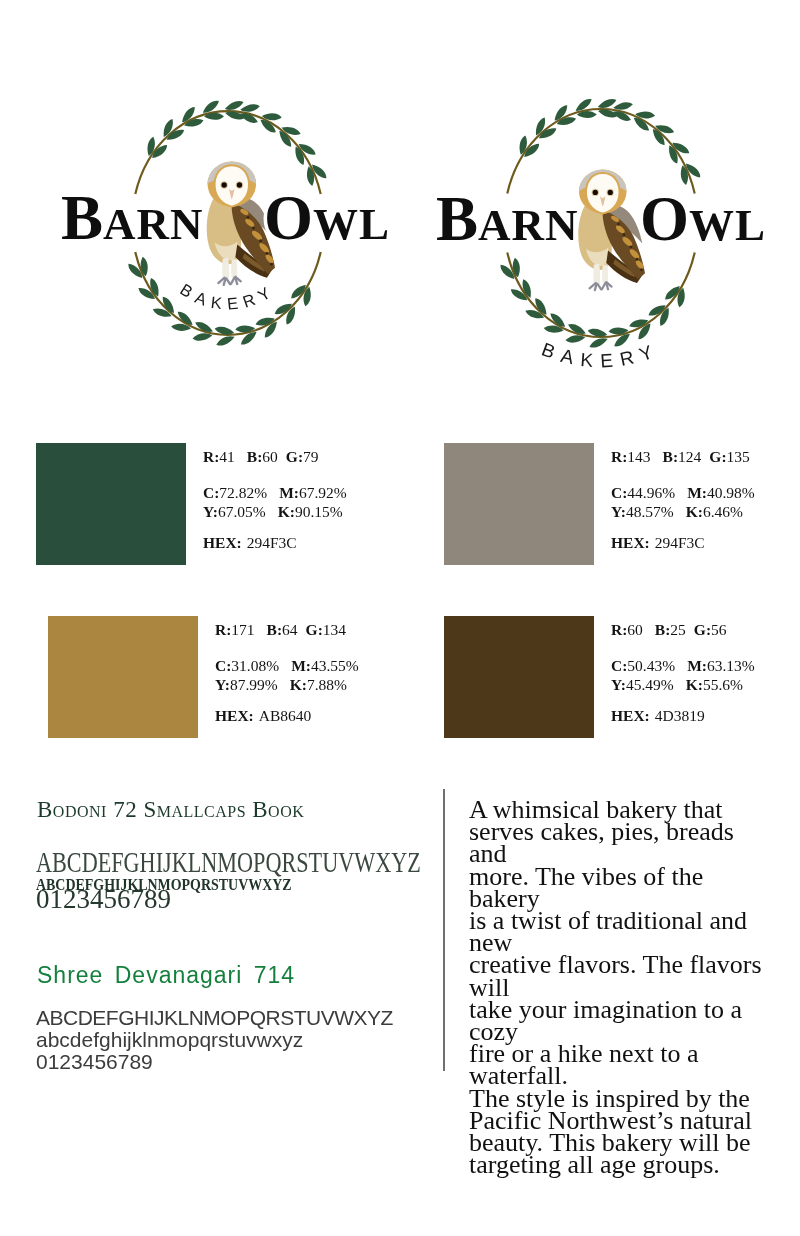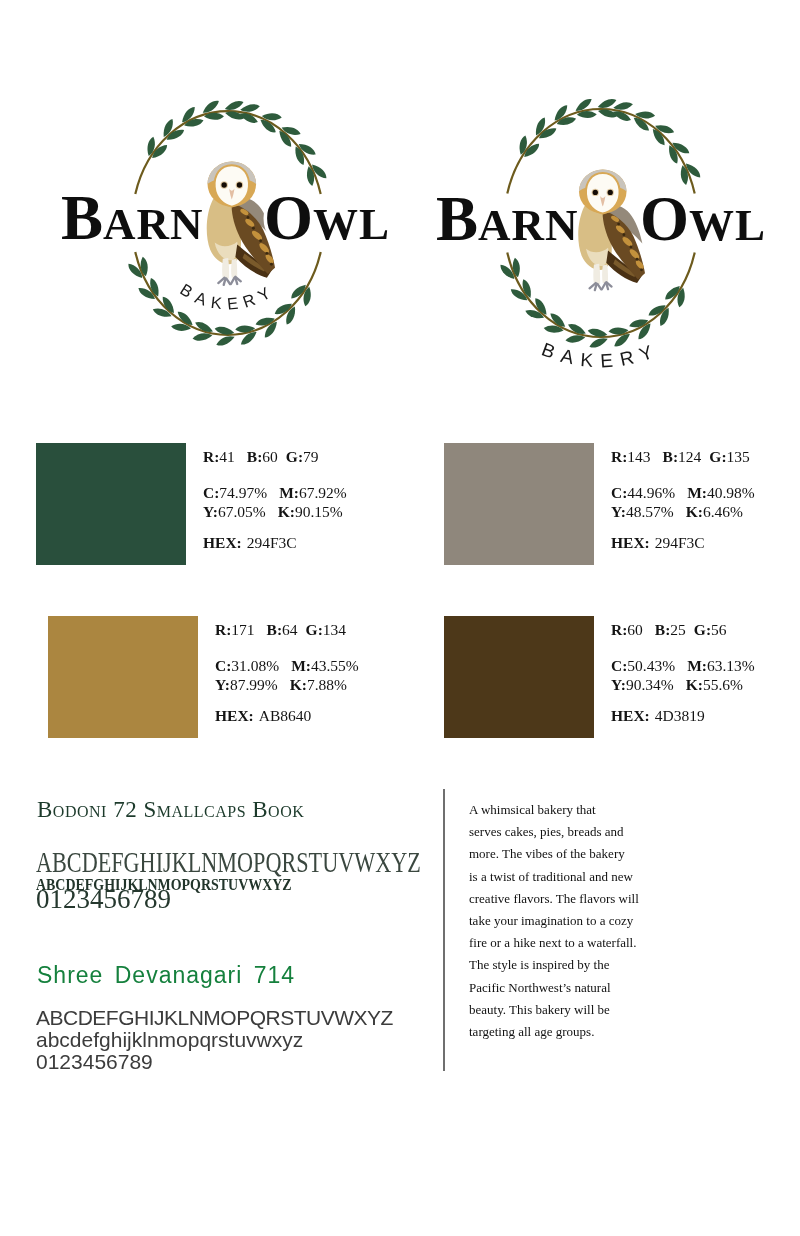--- a/index.html
+++ b/index.html
@@ -50,21 +50,21 @@
                font-size:23px;color:#15803d;letter-spacing:1px;word-spacing:4px;}
   .t-sans-caps{left:36px;top:1006px;font-family:"Liberation Sans",sans-serif;
                font-size:21px;color:#3C3C3C;letter-spacing:-0.5px;}
   .t-sans-lower{left:36px;top:1028px;font-family:"Liberation Sans",sans-serif;
                 font-size:21px;color:#3C3C3C;}
   .t-sans-nums{left:36px;top:1050px;font-family:"Liberation Sans",sans-serif;
                font-size:21px;color:#3C3C3C;}
 
   .divider{position:absolute;left:443px;top:789px;width:1.5px;height:282px;background:#6f6f6f;}
   .desc{position:absolute;left:469px;top:799px;width:300px;margin:0;
-        font-size:13px;line-height:22.2px;color:#111111;white-space:pre-line;}
+        font-size:26px;line-height:22.2px;color:#111111;white-space:pre-line;}
 </style>
 </head>
 <body>
 
 <svg width="0" height="0" style="position:absolute" aria-hidden="true">
   <defs>
     <g id="leafpair">
       <path d="M2,-2 C8,-9 16,-11 21,-8 C17,-2 9,1 2,-2 Z"></path>
       <path d="M2,2 C8,9 16,11 21,8 C17,2 9,-1 2,2 Z"></path>
     </g>
@@ -174,21 +174,21 @@
     <text class="brand" x="16" y="148"><tspan class="big">B</tspan><tspan class="small">ARN</tspan></text>
     <text class="brand" x="220" y="148"><tspan class="big">O</tspan><tspan class="small">WL</tspan></text>
     <path id="bakB" d="M 112,258 A 148,148 0 0 0 250,258" fill="none"></path>
     <text class="baktext"><textPath href="#bakB" startOffset="50%" text-anchor="middle">BAKERY</textPath></text>
   </svg>
 
   <div class="card card-1">
     <div class="sw" style="background:#294F3C"></div>
     <div class="cinfo">
       <div class="l1"><span class="pair"><b>R:</b><span>41</span></span><span class="pair p2"><b>B:</b><span>60</span></span><span class="pair p3"><b>G:</b><span>79</span></span></div>
-      <div class="l2"><span class="pair"><b>C:</b><span>74.97%</span></span><span class="pair p3"><b>M:</b><span>67.92%</span></span></div>
+      <div class="l2"><span class="pair"><b>C:</b><span>72.82%</span></span><span class="pair p3"><b>M:</b><span>67.92%</span></span></div>
       <div class="l3"><span class="pair"><b>Y:</b><span>67.05%</span></span><span class="pair p3"><b>K:</b><span>90.15%</span></span></div>
       <div class="l4"><b>HEX:</b><span class="hexval">294F3C</span></div>
     </div>
   </div>
 
   <div class="card card-2">
     <div class="sw" style="background:#8F877C"></div>
     <div class="cinfo">
       <div class="l1"><span class="pair"><b>R:</b><span>143</span></span><span class="pair p2"><b>B:</b><span>124</span></span><span class="pair p3"><b>G:</b><span>135</span></span></div>
       <div class="l2"><span class="pair"><b>C:</b><span>44.96%</span></span><span class="pair p3"><b>M:</b><span>40.98%</span></span></div>
@@ -205,21 +205,21 @@
       <div class="l3"><span class="pair"><b>Y:</b><span>87.99%</span></span><span class="pair p3"><b>K:</b><span>7.88%</span></span></div>
       <div class="l4"><b>HEX:</b><span class="hexval">AB8640</span></div>
     </div>
   </div>
 
   <div class="card card-4">
     <div class="sw" style="background:#4D3819"></div>
     <div class="cinfo">
       <div class="l1"><span class="pair"><b>R:</b><span>60</span></span><span class="pair p2"><b>B:</b><span>25</span></span><span class="pair p3"><b>G:</b><span>56</span></span></div>
       <div class="l2"><span class="pair"><b>C:</b><span>50.43%</span></span><span class="pair p3"><b>M:</b><span>63.13%</span></span></div>
-      <div class="l3"><span class="pair"><b>Y:</b><span>90.34%</span></span><span class="pair p3"><b>K:</b><span>55.6%</span></span></div>
+      <div class="l3"><span class="pair"><b>Y:</b><span>45.49%</span></span><span class="pair p3"><b>K:</b><span>55.6%</span></span></div>
       <div class="l4"><b>HEX:</b><span class="hexval">4D3819</span></div>
     </div>
   </div>
 
   <div class="abs t-serif-name">Bodoni 72 Smallcaps Book</div>
   <div class="abs t-serif-caps">ABCDEFGHIJKLNMOPQRSTUVWXYZ</div>
   <div class="abs t-serif-sc">ABCDEFGHIJKLNMOPQRSTUVWXYZ</div>
   <div class="abs t-serif-nums">0123456789</div>
 
   <div class="abs t-sans-name">Shree Devanagari 714</div>

